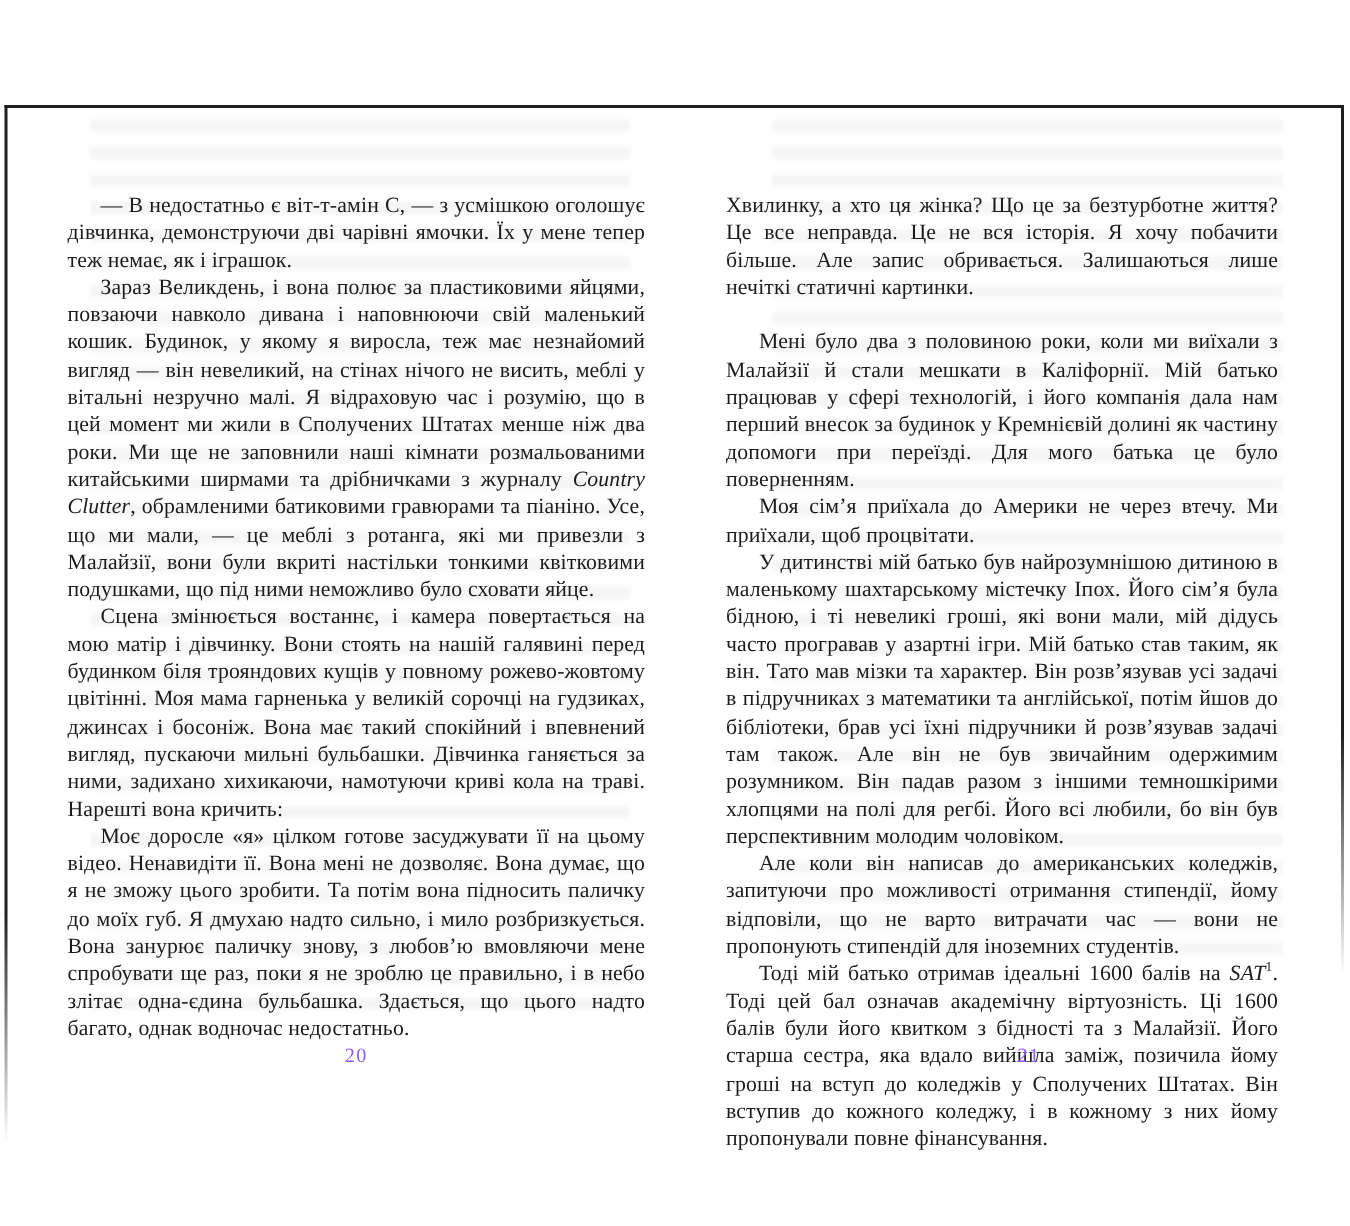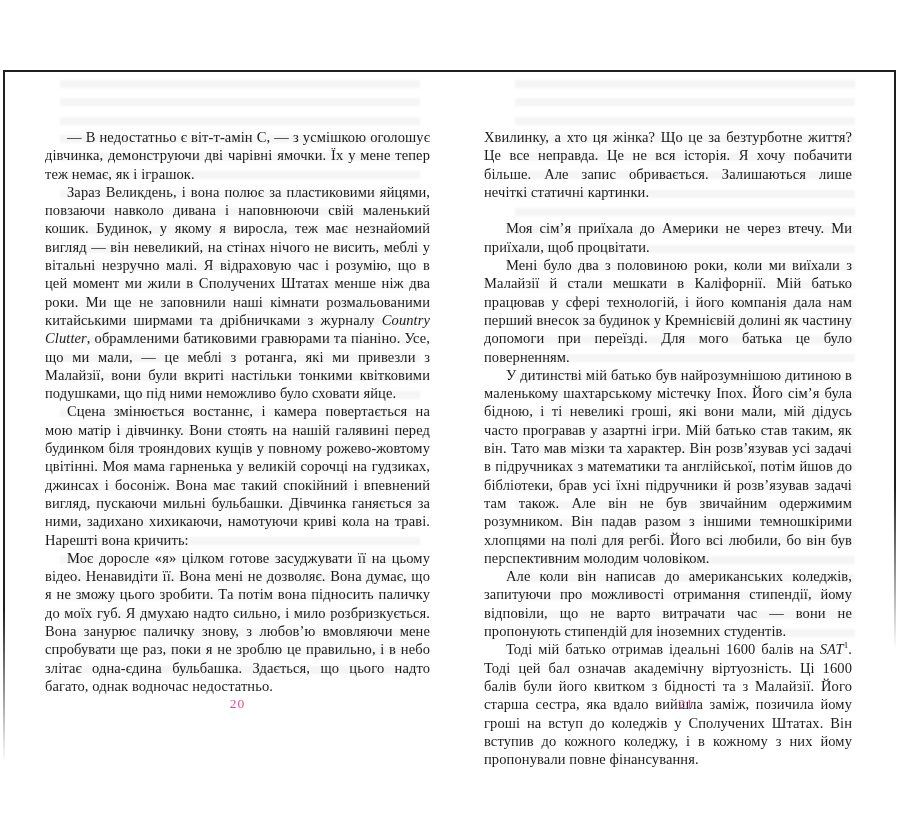--- a/index.html
+++ b/index.html
@@ -74,21 +74,21 @@
   }
   .spacer { height: 18.3px; }
 
   
   .page-number {
     position: absolute;
     top: 696px;
     text-align: center;
     font-size: 13.5px;
     letter-spacing: 1px;
-    color: #ec4899;
+    color: #8b5cf6;
   }
   .folio-left  { left: 45px;  width: 385px; }
   .folio-right { left: 502px; width: 368px; }
 </style>
 </head>
 <body>
 
 <div>
 
   <div class="edge-top"></div>
@@ -104,22 +104,22 @@
         <p class="para indent"><span>Зараз Великдень, і вона полює за пластиковими яйцями, повзаючи навколо дивана і наповнюючи свій маленький кошик. Будинок, у якому я виросла, теж має незнайомий вигляд — він невеликий, на стінах нічого не висить, меблі у вітальні незручно малі. Я відраховую час і розумію, що в цей момент ми жили в Сполучених Штатах менше ніж два роки. Ми ще не заповнили наші кімнати розмальованими китайськими ширмами та дрібничками з журналу </span><em>Country Clutter</em><span>, обрамленими батиковими гравюрами та піаніно. Усе, що ми мали, — це меблі з ротанга, які ми привезли з Малайзії, вони були вкриті настільки тонкими квітковими подушками, що під ними неможливо було сховати яйце.</span></p>
         <p class="para indent"><span>Сцена змінюється востаннє, і камера повертається на мою матір і дівчинку. Вони стоять на нашій галявині перед будинком біля трояндових кущів у повному рожево-жовтому цвітінні. Моя мама гарненька у великій сорочці на гудзиках, джинсах і босоніж. Вона має такий спокійний і впевнений вигляд, пускаючи мильні бульбашки. Дівчинка ганяється за ними, задихано хихикаючи, намотуючи криві кола на траві. Нарешті вона кричить:</span></p>
         <p class="para indent"><span>Моє доросле «я» цілком готове засуджувати її на цьому відео. Ненавидіти її. Вона мені не дозволяє. Вона думає, що я не зможу цього зробити. Та потім вона підносить паличку до моїх губ. Я дмухаю надто сильно, і мило розбризкується. Вона занурює паличку знову, з любов’ю вмовляючи мене спробувати ще раз, поки я не зроблю це правильно, і в небо злітає одна-єдина бульбашка. Здається, що цього надто багато, однак водночас недостатньо.</span></p>
       </div>
   </div>
 
   <div class="text-col col-right">
     <div>
         <p class="para"><span>Хвилинку, а хто ця жінка? Що це за безтурботне життя? Це все неправда. Це не вся історія. Я хочу побачити більше. Але запис обривається. Залишаються лише нечіткі статичні картинки.</span></p>
         <div class="spacer"></div>
+        <p class="para indent"><span>Мені було два з половиною роки, коли ми виїхали з Малайзії й стали мешкати в Каліфорнії. Мій батько працював у сфері технологій, і його компанія дала нам перший внесок за будинок у Кремнієвій долині як частину допомоги при переїзді. Для мого батька це було поверненням.</span></p>
         <p class="para indent"><span>Моя сім’я приїхала до Америки не через втечу. Ми приїхали, щоб процвітати.</span></p>
-        <p class="para indent"><span>Мені було два з половиною роки, коли ми виїхали з Малайзії й стали мешкати в Каліфорнії. Мій батько працював у сфері технологій, і його компанія дала нам перший внесок за будинок у Кремнієвій долині як частину допомоги при переїзді. Для мого батька це було поверненням.</span></p>
         <p class="para indent"><span>У дитинстві мій батько був найрозумнішою дитиною в маленькому шахтарському містечку Іпох. Його сім’я була бідною, і ті невеликі гроші, які вони мали, мій дідусь часто програвав у азартні ігри. Мій батько став таким, як він. Тато мав мізки та характер. Він розв’язував усі задачі в підручниках з математики та англійської, потім йшов до бібліотеки, брав усі їхні підручники й розв’язував задачі там також. Але він не був звичайним одержимим розумником. Він падав разом з іншими темношкірими хлопцями на полі для регбі. Його всі любили, бо він був перспективним молодим чоловіком.</span></p>
         <p class="para indent"><span>Але коли він написав до американських коледжів, запитуючи про можливості отримання стипендії, йому відповіли, що не варто витрачати час — вони не пропонують стипендій для іноземних студентів.</span></p>
         <p class="para indent"><span>Тоді мій батько отримав ідеальні 1600 балів на </span><em>SAT</em><sup>1</sup><span>. Тоді цей бал означав академічну віртуозність. Ці 1600 балів були його квитком з бідності та з Малайзії. Його старша сестра, яка вдало вийшла заміж, позичила йому гроші на вступ до коледжів у Сполучених Штатах. Він вступив до кожного коледжу, і в кожному з них йому пропонували повне фінансування.</span></p>
       </div>
   </div>
 
   <div class="page-number folio-left">20</div>
 
   <div class="page-number folio-right">21</div>
 

